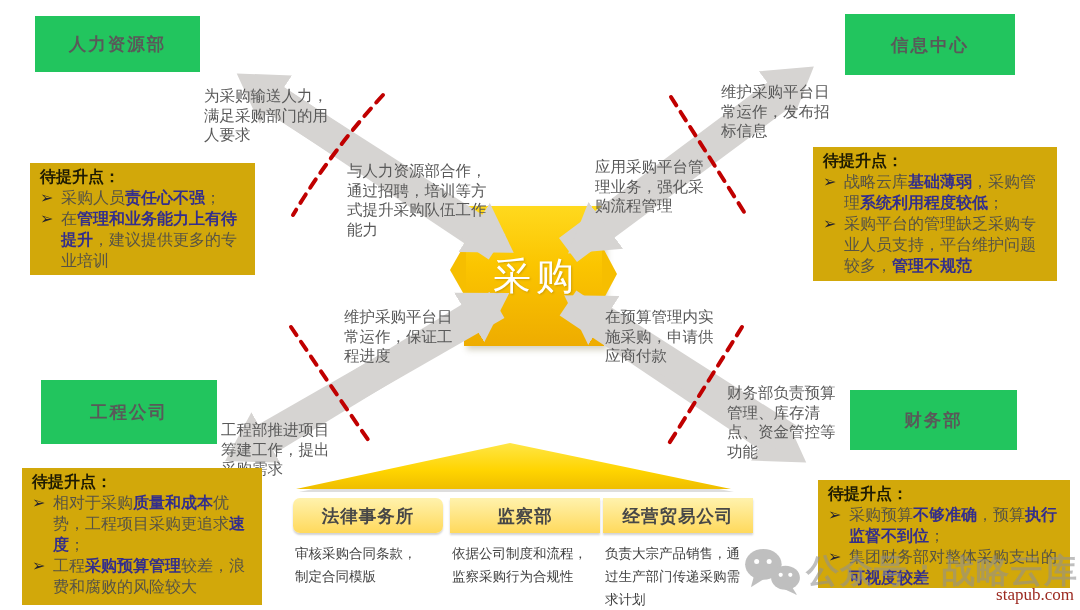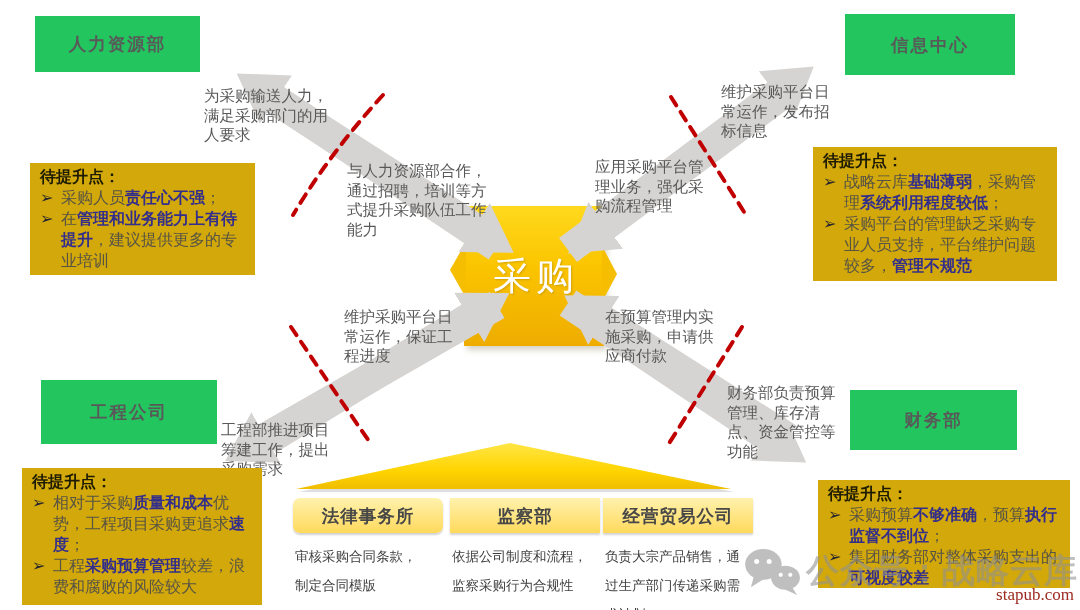--- a/index.html
+++ b/index.html
@@ -66,21 +66,21 @@
   .flow.f8{left:727px;top:383px;width:122px;}
   
   .support-head{
     position:absolute;top:498px;width:150px;height:35px;z-index:3;
     background:linear-gradient(180deg,#FFF2AD 0%,var(--light_yellow) 100%);
     box-shadow:0 2px 2px rgba(0,0,0,.18);
     display:flex;align-items:center;justify-content:center;
     font-weight:bold;font-size:17.5px;color:#474747;letter-spacing:1px;
   }
   .support-head.s1{left:293px;border-radius:7px;} .support-head.s2{left:450px;} .support-head.s3{left:603px;}
-  .support-desc{position:absolute;top:542px;z-index:3;font-size:13.5px;line-height:29px;color:#3F3F3F;}
+  .support-desc{position:absolute;top:542px;z-index:3;font-size:13.5px;line-height:23px;color:#3F3F3F;}
   .support-desc.s1{left:295px;width:128px;}
   .support-desc.s2{left:452px;width:142px;}
   .support-desc.s3{left:605px;width:142px;}
   
   .wm-icon{position:absolute;left:742px;top:546px;width:62px;height:50px;z-index:10;opacity:.8;}
   .wm-text{
     position:absolute;left:806px;top:549px;z-index:10;white-space:nowrap;
     font-size:33px;font-weight:bold;letter-spacing:1px;color:rgba(145,145,145,.58);
   }
   .site-text{position:absolute;right:6px;top:585px;z-index:10;font-size:17px;color:var(--site_red);}

